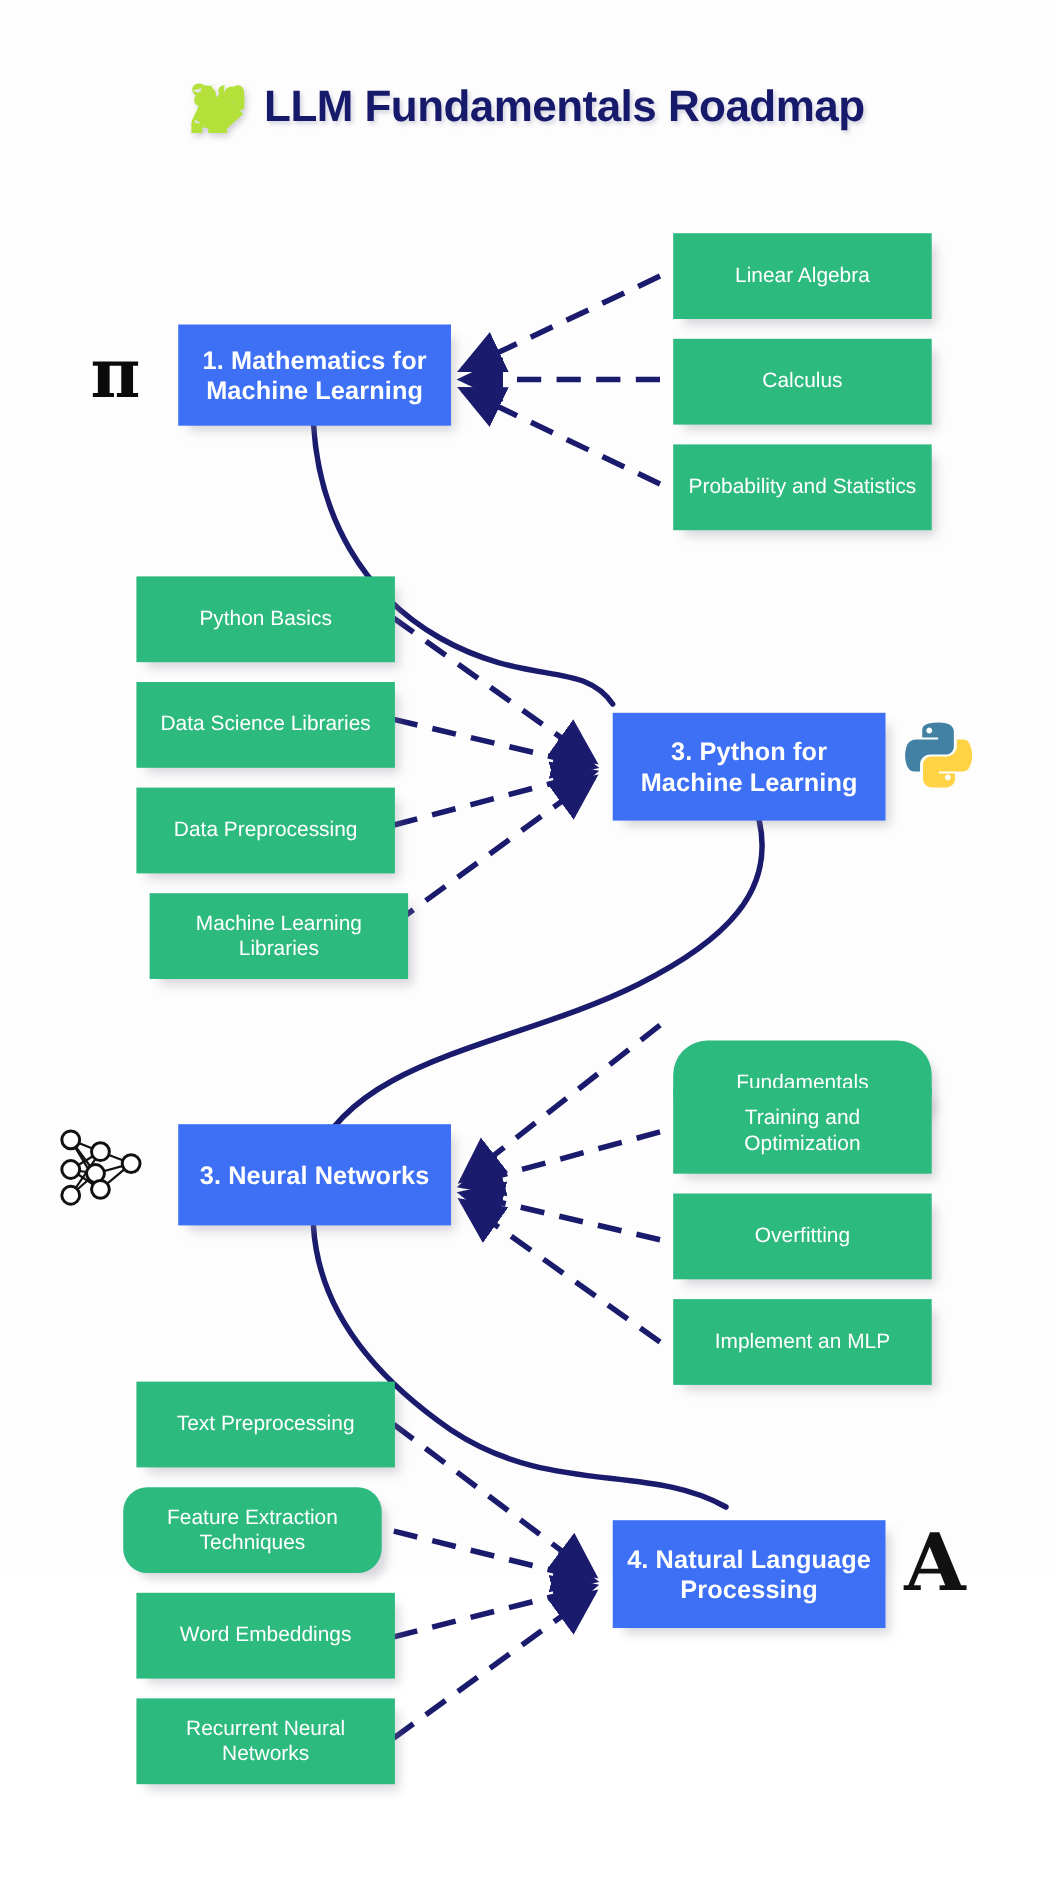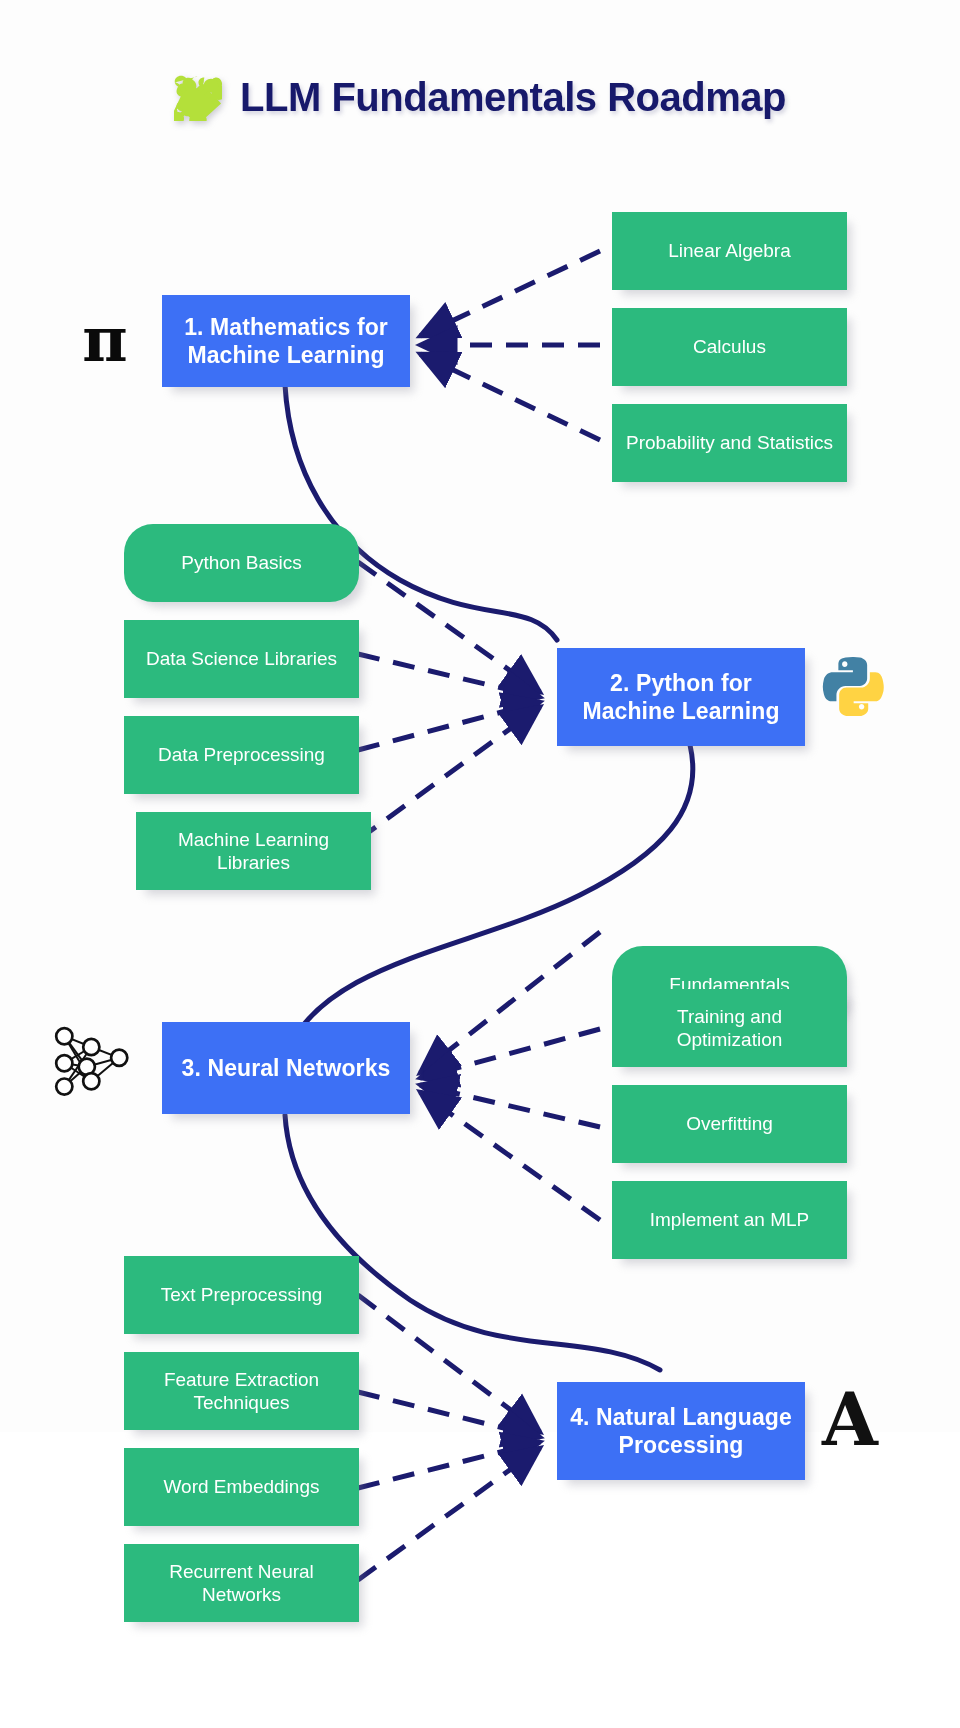--- a/index.html
+++ b/index.html
@@ -154,24 +154,24 @@
     <span>Linear Algebra</span>
   </div>
   <div class="node leaf-node" style="left:612px;top:308px;width:235px;height:78px;">
     <span>Calculus</span>
   </div>
   <div class="node leaf-node" style="left:612px;top:404px;width:235px;height:78px;">
     <span>Probability and Statistics</span>
   </div>
 
   <div class="node main-node" style="left:557px;top:648px;width:248px;height:98px;">
-    <span>2. Python for Machine Learning</span>
-  </div>
-
-  <div class="node leaf-node" style="left:124px;top:524px;width:235px;height:78px;border-radius:29px;">
+    <span>3. Python for Machine Learning</span>
+  </div>
+
+  <div class="node leaf-node" style="left:124px;top:524px;width:235px;height:78px;">
     <span>Python Basics</span>
   </div>
   <div class="node leaf-node" style="left:124px;top:620px;width:235px;height:78px;">
     <span>Data Science Libraries</span>
   </div>
   <div class="node leaf-node" style="left:124px;top:716px;width:235px;height:78px;text-align:center;">
     <span>Data Preprocessing</span>
   </div>
   <div class="node leaf-node" style="left:136px;top:812px;width:235px;height:78px;">
     <span>Machine Learning Libraries</span>
@@ -194,21 +194,21 @@
     <span>Implement an MLP</span>
   </div>
 
   <div class="node main-node" style="left:557px;top:1382px;width:248px;height:98px;">
     <span>4. Natural Language Processing</span>
   </div>
 
   <div class="node leaf-node" style="left:124px;top:1256px;width:235px;height:78px;">
     <span>Text Preprocessing</span>
   </div>
-  <div class="node leaf-node" style="left:124px;top:1352px;width:235px;height:78px;">
+  <div class="node leaf-node" style="left:112px;top:1352px;width:235px;height:78px;border-radius:22px;">
     <span>Feature Extraction Techniques</span>
   </div>
   <div class="node leaf-node" style="left:124px;top:1448px;width:235px;height:78px;">
     <span>Word Embeddings</span>
   </div>
   <div class="node leaf-node" style="left:124px;top:1544px;width:235px;height:78px;">
     <span>Recurrent Neural Networks</span>
   </div>
 
 </div>

